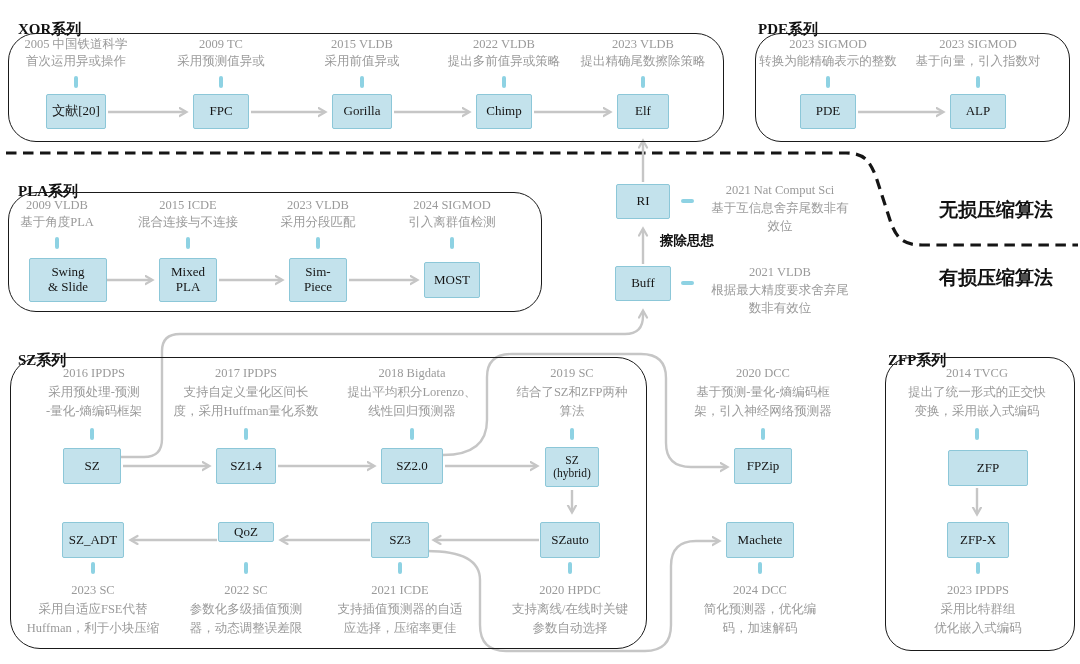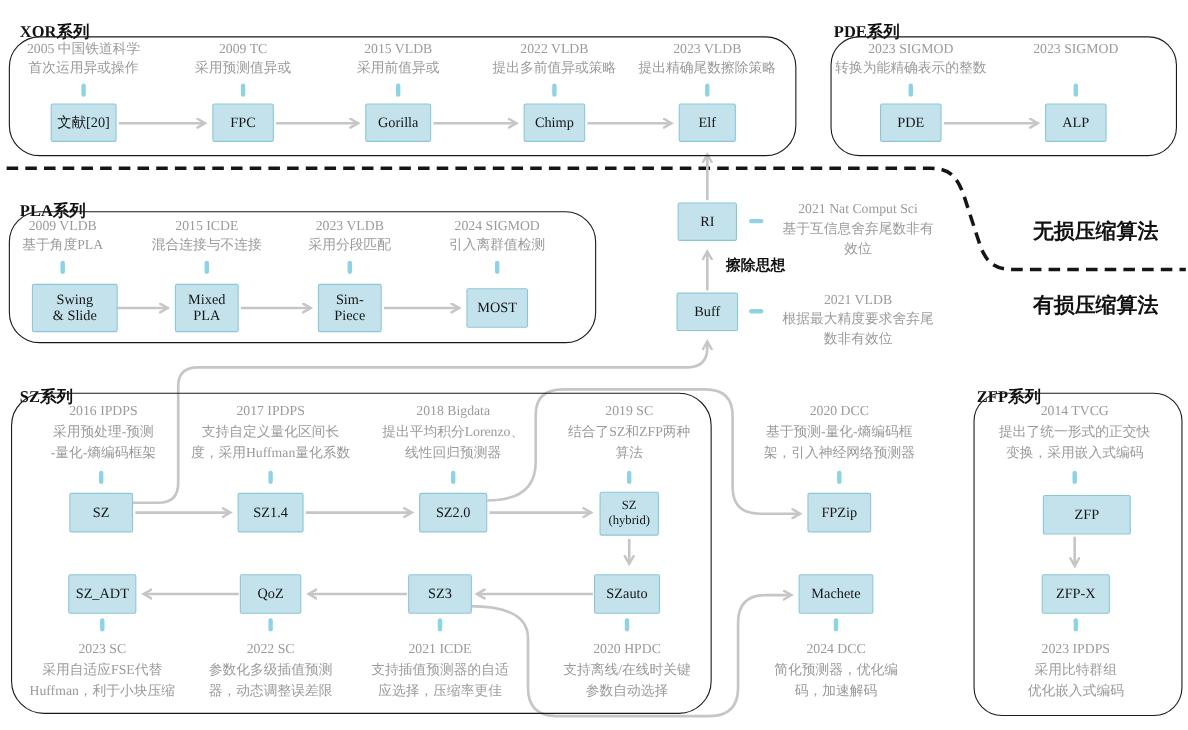--- a/index.html
+++ b/index.html
@@ -122,20 +122,21 @@
   <div class="node" style="left:617px;top:94px;width:52px;height:35px">
       <span>Elf</span>
     </div>
 
   <div class="note" style="left:738px;top:36px;width:180px">
     <div class="nl">2023 SIGMOD</div>
     <div class="nl">转换为能精确表示的整数</div>
   </div>
   <div class="note" style="left:888px;top:36px;width:180px">
     <div class="nl">2023 SIGMOD</div>
+    <div class="nl">基于向量，引入指数对</div>
   </div>
   <div class="tick" style="left:826px;top:76px"></div>
   <div class="tick" style="left:976px;top:76px"></div>
   <div class="node" style="left:800px;top:94px;width:56px;height:35px">
       <span>PDE</span>
     </div>
   <div class="node" style="left:950px;top:94px;width:56px;height:35px">
       <span>ALP</span>
     </div>
 
@@ -231,21 +232,21 @@
       <span>SZ2.0</span>
     </div>
   <div class="node small" style="left:545px;top:447px;width:54px;height:40px">
     <span>SZ</span>
     <span>(hybrid)</span>
   </div>
 
   <div class="node" style="left:62px;top:522px;width:62px;height:36px">
       <span>SZ_ADT</span>
     </div>
-  <div class="node" style="left:218px;top:522px;width:56px;height:36px">
+  <div class="node" style="left:218px;top:522px;width:56px;height:20px">
       <span>QoZ</span>
     </div>
   <div class="node" style="left:371px;top:522px;width:58px;height:36px">
       <span>SZ3</span>
     </div>
   <div class="node" style="left:540px;top:522px;width:60px;height:36px">
       <span>SZauto</span>
     </div>
   <div class="tick" style="left:91px;top:562px"></div>
   <div class="tick" style="left:244px;top:562px"></div>

